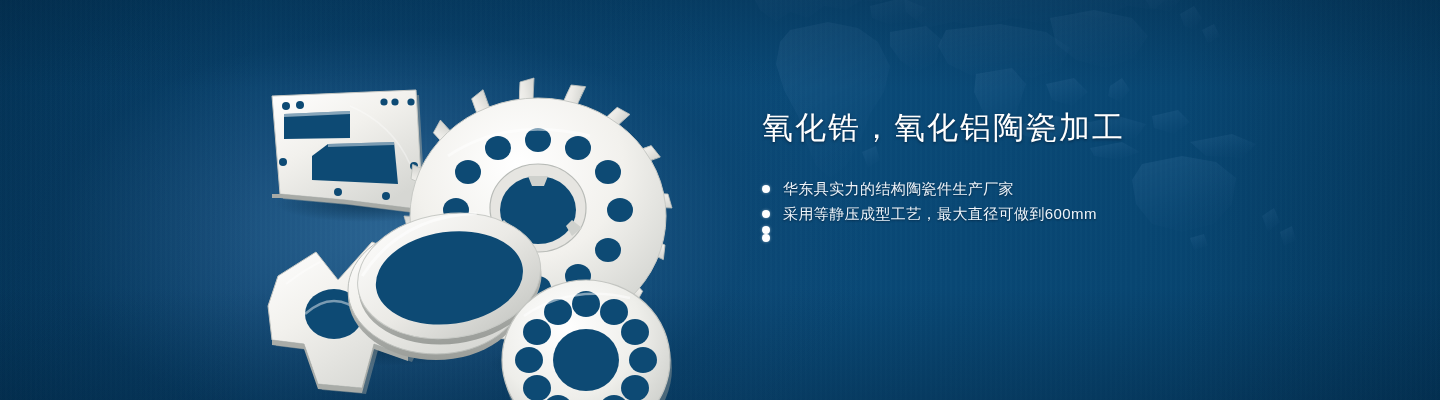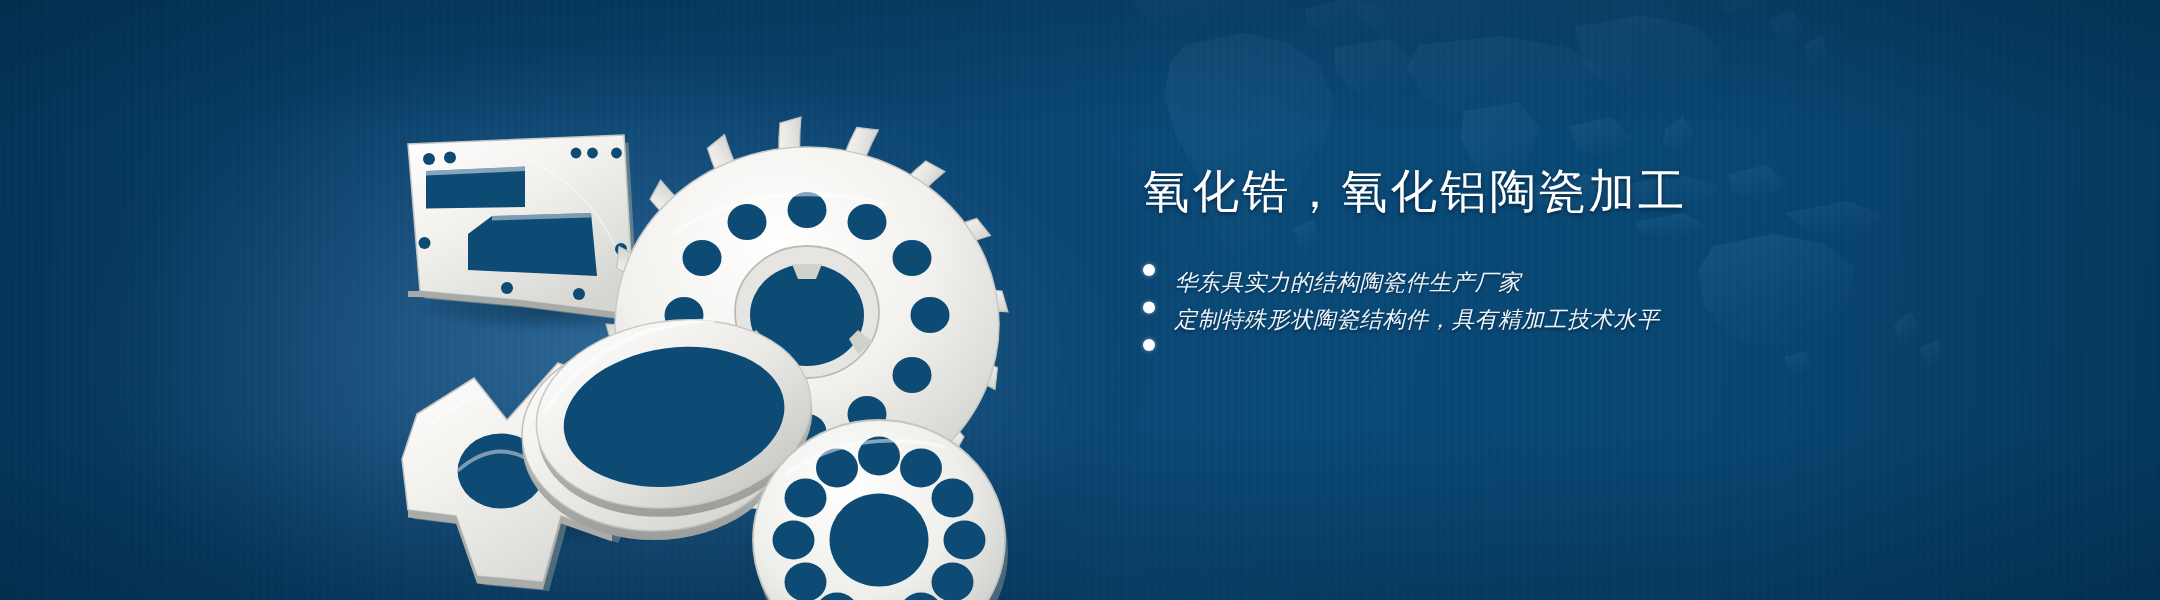--- a/index.html
+++ b/index.html
@@ -68,27 +68,27 @@
     font-weight:400;
     text-shadow:0 1px 3px rgba(0,10,24,.55);
     white-space:nowrap;
   }
   .bullets {
     list-style:none;
     margin-top:28px;
   }
   .bullets li {
     display:flex;
+    align-items:center;
     color:#eef4fa;
     font-size:15px;
     line-height:25px;
     letter-spacing:.4px;
     white-space:nowrap;
     text-shadow:0 1px 2px rgba(0,10,24,.5);
-    font-style:italic;
   }
   .dot {
     flex:0 0 auto;
     width:8px; height:8px;
     border-radius:50%;
     background:#ffffff;
     margin-right:13px;
     box-shadow:0 0 3px rgba(255,255,255,.45);
   }
 </style>
@@ -363,21 +363,24 @@
   <div class="copy">
     <div class="headline">氧化锆，氧化铝陶瓷加工</div>
 
     <ul class="bullets">
       <li>
         <span class="dot"></span>
         <span>华东具实力的结构陶瓷件生产厂家</span>
       </li>
       <li>
         <span class="dot"></span>
-        <span>定制特殊形状陶瓷结构件，具有精加工技术水平</span>
+        <span>采用等静压成型工艺，最大直径可做到600mm</span>
+      </li>
+      <li>
+        <span class="dot"></span>
       </li>
       <li>
         <span class="dot"></span>
       </li>
     </ul>
   </div>
 
 </div>
 
 </body></html>

